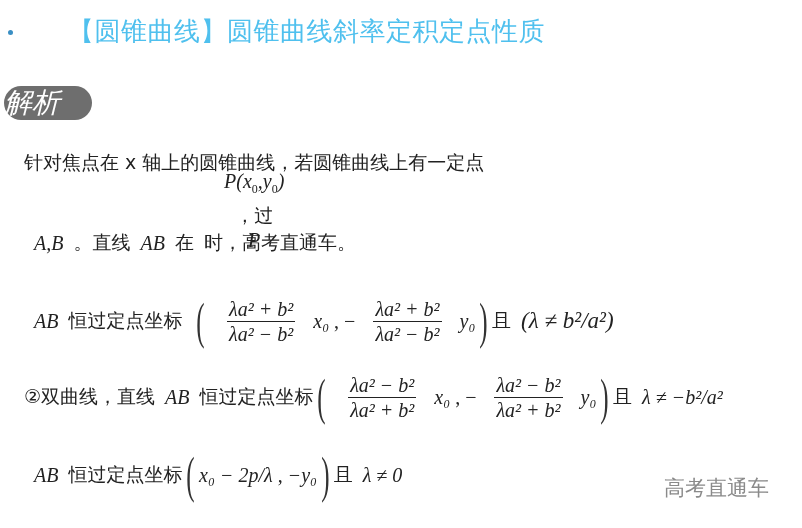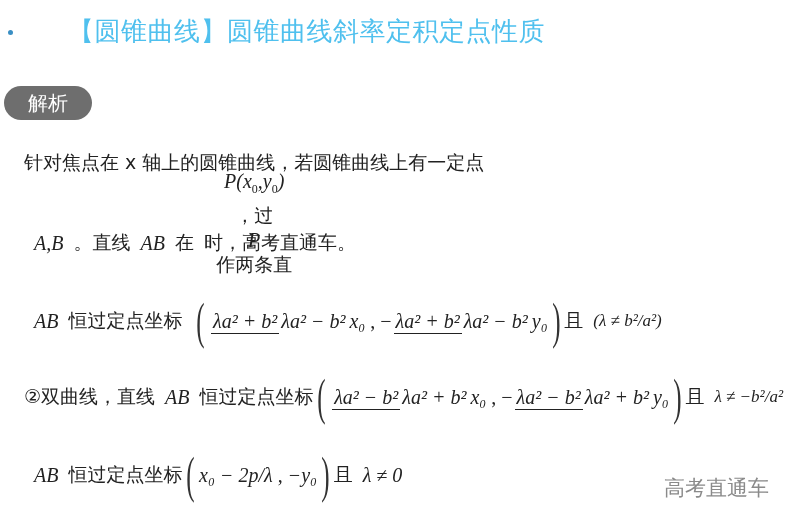--- a/index.html
+++ b/index.html
@@ -1,26 +1,26 @@
 <!DOCTYPE html>
 <html><head>
 <meta charset="utf-8">
 <style>
   html, body { margin:0; padding:0; background:#ffffff; }
   body { width:802px; height:528px; position:relative; overflow:hidden;
          font-family:"DejaVu Sans", sans-serif; color:#1a1a1a; }
   .bullet { position:absolute; left:8px; top:30px; width:5px; height:5px; border-radius:50%; background:#3a8fc4; }
   .title { position:absolute; left:40px; top:14px; font-size:26px; color:#4fc0ee; letter-spacing:0.5px; white-space:nowrap;margin-left:28px; }
   .badge { position:absolute; left:4px; top:86px; width:88px; height:34px; border-radius:17px; background:#6e6e6e;
-           color:#ffffff; font-size:20px; line-height:34px; text-align:center; }
+           color:#ffffff; font-size:28px; line-height:34px; text-align:left;font-style:italic; }
   .line { position:absolute; left:24px; font-size:19px; white-space:nowrap; color:#222; display:flex; align-items:center; }
   .m { font-family:"Liberation Serif", serif; font-style:italic; font-size:20px; }
   .mu { font-family:"Liberation Serif", serif; font-size:20px; }
   sub { font-size:12px; font-style:normal; }
-  .frac { display:inline-flex; flex-direction:row; align-items:flex-start; vertical-align:middle; margin:0 2px; }
+  .frac { display:inline-flex; flex-direction:column; align-items:flex-start; vertical-align:middle; margin:0 18px; }
   .frac .num { border-bottom:1px solid #222; padding:0 2px; line-height:24px; }
   .frac .den { padding:0 2px; line-height:24px; }
   .paren { font-family:"Liberation Serif", serif; font-size:50px; font-weight:100; transform:scaleX(0.5); display:inline-block; line-height:1; color:#333; }
   .gap { display:inline-block; width:10px; }
   .watermark { position:absolute; left:664px; top:474px; font-size:21px; color:#8a8a8a; }
 </style>
 </head>
 <body>
 
 <div class="bullet"></div>
@@ -29,21 +29,20 @@
 <div class="badge">解析</div>
 
 <div class="line" style="top:150px;flex-direction:column;">
   <span>针对焦点在 x 轴上的圆锥曲线，若圆锥曲线上有一定点</span>
   <span class="gap"></span>
   <span class="m" style="position:relative; top:-6px;">P(x<sub>0</sub>,y<sub>0</sub>)</span>
   <span>，过</span>
   <span class="gap"></span>
   <span class="m">P</span>
   <span class="gap"></span>
-  <span>作两条直</span>
 </div>
 
 <div class="line" style="top:230px;">
   <span class="gap"></span>
   <span class="m">A,B</span>
   <span class="gap"></span>
   <span>。直线</span>
   <span class="gap"></span>
   <span class="m">AB</span>
   <span class="gap"></span>
@@ -67,21 +66,21 @@
   <span class="mu">&nbsp;,&nbsp;</span>
   <span class="mu">−</span>
   <span class="frac m">
     <span class="num">λa² + b²</span>
     <span class="den">λa² − b²</span>
   </span>
   <span class="m">y₀</span>
   <span class="paren">)</span>
   <span>且</span>
   <span class="gap"></span>
-  <span class="m" style="font-size:17px;">(λ ≠ b²/a²)</span>
+  <span class="m" style="font-size:23px;">(λ ≠ b²/a²)</span>
 </div>
 
 <div class="line" style="top:372px;">
   <span>②双曲线，直线</span>
   <span class="gap"></span>
   <span class="m">AB</span>
   <span class="gap"></span>
   <span>恒过定点坐标</span>
   <span class="paren">(</span>
   <span class="frac m">
@@ -92,21 +91,21 @@
   <span class="mu">&nbsp;,&nbsp;</span>
   <span class="mu">−</span>
   <span class="frac m">
     <span class="num">λa² − b²</span>
     <span class="den">λa² + b²</span>
   </span>
   <span class="m">y₀</span>
   <span class="paren">)</span>
   <span>且</span>
   <span class="gap"></span>
-  <span class="m" style="font-size:17px;">λ ≠ −b²/a²</span>
+  <span class="m" style="font-size:20px;">λ ≠ −b²/a²</span>
 </div>
 
 <div class="line" style="top:450px;">
   <span class="gap"></span>
   <span class="m">AB</span>
   <span class="gap"></span>
   <span>恒过定点坐标</span>
   <span class="paren">(</span>
   <span class="m">x₀ − 2p/λ</span>
   <span class="mu">&nbsp;,&nbsp;</span>

